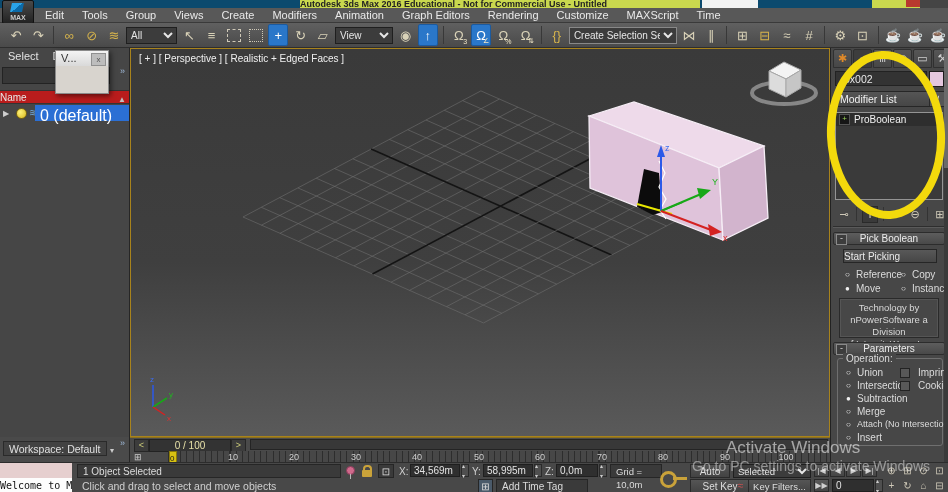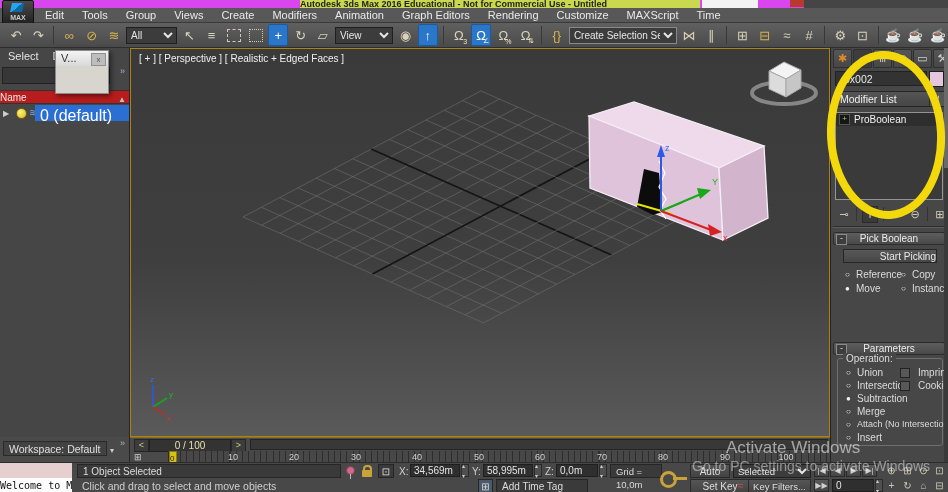--- a/index.html
+++ b/index.html
@@ -1,20 +1,20 @@
 <!DOCTYPE html>
 <html><head>
 <meta charset="utf-8">
 <style>
   html,body{margin:0;padding:0}
   body{width:948px;height:492px;position:relative;overflow:hidden;background:#454545;
        font-family:"Liberation Sans",sans-serif;font-size:11px;color:#ddd;}
   .abs{position:absolute}
   
-  .titlestrip{left:0;top:0;width:804px;height:8px;background:#d946ef;overflow:hidden}
+  .titlestrip{left:0;top:0;width:920px;height:8px;background:#0c4a6e;overflow:hidden}
   .title-green{position:absolute;left:300px;top:0;width:400px;height:8px;background:#c9d84e;color:#222;
        font-size:9px;line-height:9px;white-space:nowrap;overflow:hidden;font-weight:bold}
   .title-search{position:absolute;left:702px;top:0;width:56px;height:8px;background:#f2f2f2}
   .title-green2{position:absolute;left:872px;top:0;width:62px;height:8px;background:#c9d84e}
   .title-close{position:absolute;right:0;top:0;width:14px;height:7px;background:#b8392e}
   .menubar{left:0;top:8px;width:948px;height:15px;background:#585858;border-bottom:1px solid #3a3a3a;
        display:flex;align-items:center;padding-left:36px;box-sizing:border-box}
   .menubar span{padding:0 9px;color:#e9e9e9;font-size:11px;cursor:default}
   .maxlogo{position:absolute;left:2px;top:0;width:30px;height:22px;background:linear-gradient(#4a4a4a,#222);
        border:1px solid #111;border-radius:2px;color:#ccc;font-size:7px;text-align:center;line-height:34px;font-weight:bold}
@@ -125,21 +125,21 @@
   .stacktools{position:absolute;left:2px;top:157px;width:114px;height:18px;display:flex;align-items:center;gap:5px;
        padding-left:4px;box-sizing:border-box;color:#cfc9b8}
   .sticon{width:16px;height:15px;display:flex;align-items:center;justify-content:center;font-size:11px}
   .sticon.pressed{background:#3a3a3a;border:1px solid #2a2a2a}
   .cp-div{position:absolute;left:2px;top:178px;width:112px;height:1px;background:#2e2e2e;box-shadow:0 1px 0 #5a5a5a}
   .rollhead{position:absolute;left:2px;width:112px;height:13px;background:linear-gradient(#5d5d5d,#494949);
        border:1px solid #2c2c2c;border-radius:2px;text-align:center;color:#ececec;font-size:10px;line-height:12px;box-sizing:border-box}
   .collapse{position:absolute;left:2px;top:1px;width:9px;height:9px;background:#3d3d3d;border:1px solid #8a8a8a;
        color:#ddd;font-size:9px;line-height:7px;text-align:center}
   .cp-btn{position:absolute;left:12px;width:94px;height:14px;background:linear-gradient(#585858,#464646);
-       border:1px solid #262626;color:#e8e8e8;font-size:10px;text-align:right;line-height:13px;box-sizing:border-box}
+       border:1px solid #262626;color:#e8e8e8;font-size:10px;text-align:left;line-height:13px;box-sizing:border-box}
   .radio{position:absolute;display:flex;align-items:center;gap:4px;color:#dcdcdc;font-size:10px;white-space:nowrap}
   .rg{font-size:8px;color:#f0f0f0;width:9px;text-align:center}
   .cb{display:inline-block;width:8px;height:8px;background:#585858;border:1px solid #232323;margin-right:4px;vertical-align:-1px}
   .infobox{position:absolute;left:8px;top:250px;width:100px;height:40px;border:1px solid #2a2a2a;
        box-shadow:inset 0 0 0 1px #555;color:#d8d8d8;font-size:9.5px;text-align:center;line-height:12px;padding-top:3px;box-sizing:border-box}
   .groupbox{position:absolute;left:6px;top:310px;width:104px;height:86px;border:1px solid #6f6f6f;border-radius:3px}
   .grouplab{position:absolute;left:5px;top:-6px;background:#474747;padding:0 3px;color:#dcdcdc;font-size:10px}
   .cp-scroll{position:absolute;right:0;top:0;width:4px;height:414px;background:#3a3a3a}
   .cp-scroll .thumb{position:absolute;left:0;top:0;width:4px;height:120px;background:#6a6a6a}
   
@@ -460,20 +460,25 @@
       <span>Copy</span>
   </div>
   <div class="radio" style="left:12px;top:235px">
     <span class="rg">●</span>
       <span>Move</span>
   </div>
   <div class="radio" style="left:68px;top:235px">
     <span class="rg">○</span>
       <span>Instance</span>
   </div>
+  <div class="infobox">
+    <div>Technology by</div>
+    <div>nPowerSoftware a Division</div>
+    <div>of IntegrityWare, Inc.</div>
+  </div>
 
   <div class="rollhead" style="top:294px">
     <span class="collapse">-</span>
     <span>Parameters</span>
   </div>
   <div class="groupbox">
     <span class="grouplab">Operation:</span>
     <div class="radio" style="left:6px;top:8px">
       <span class="rg">○</span>
         <span>Union</span>

